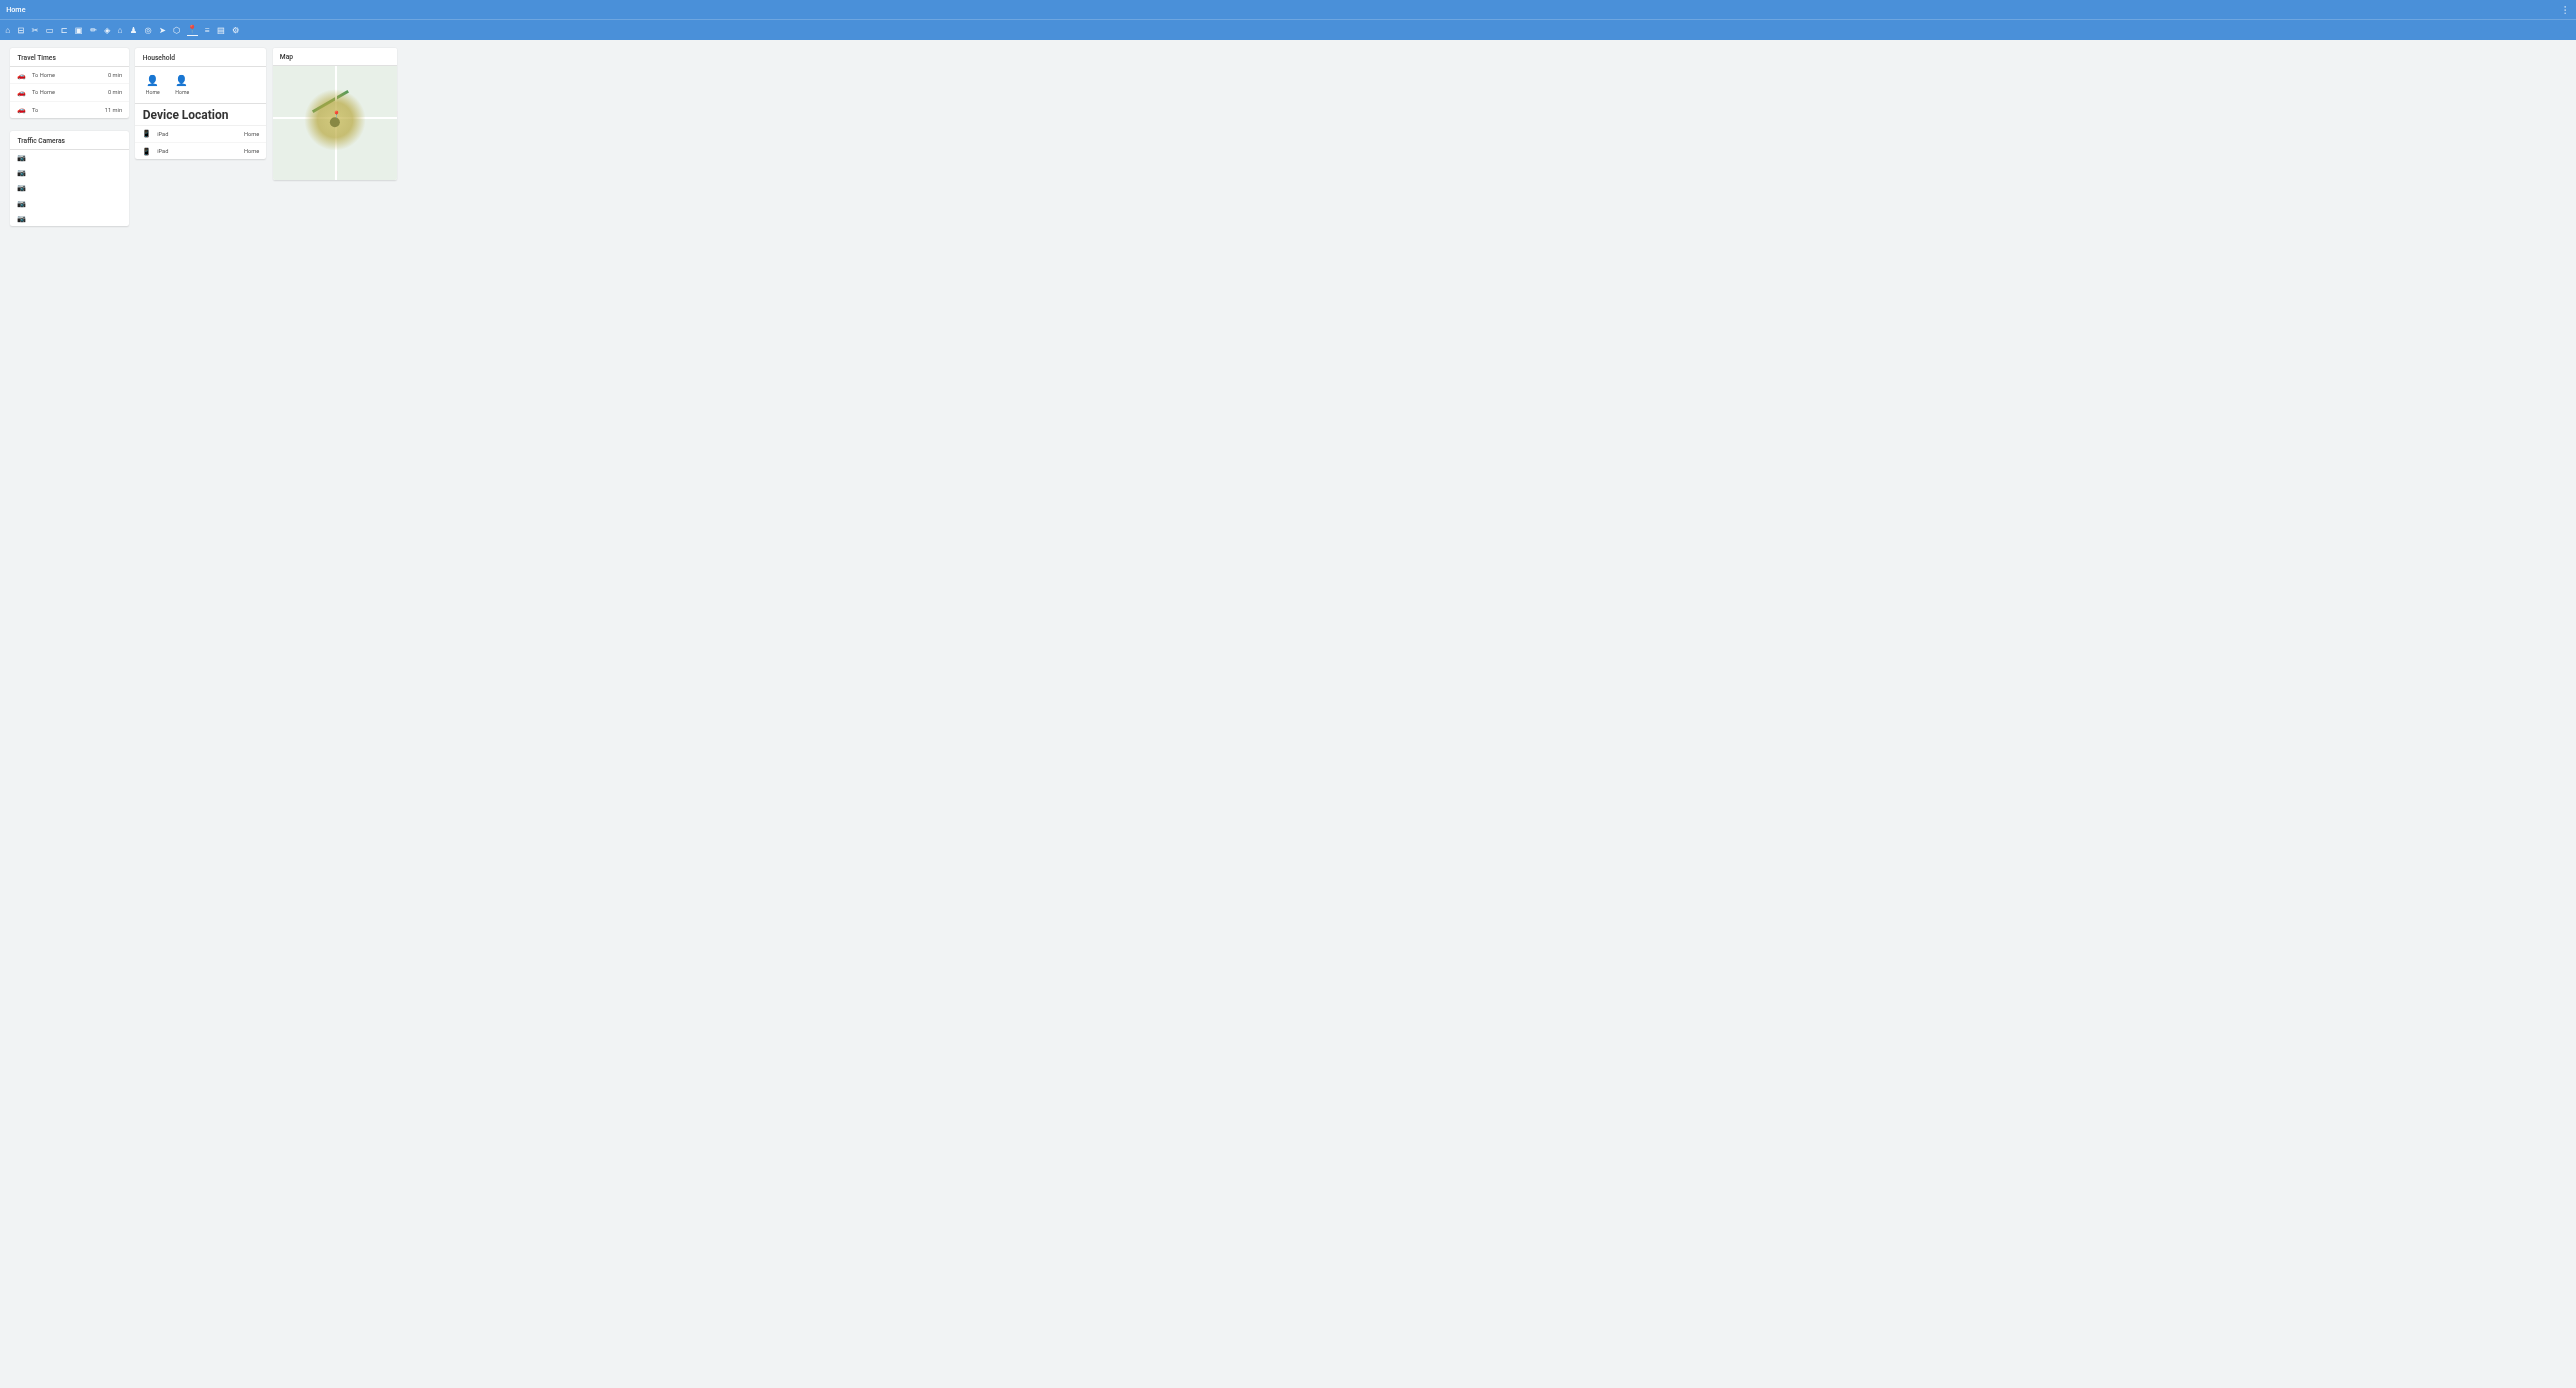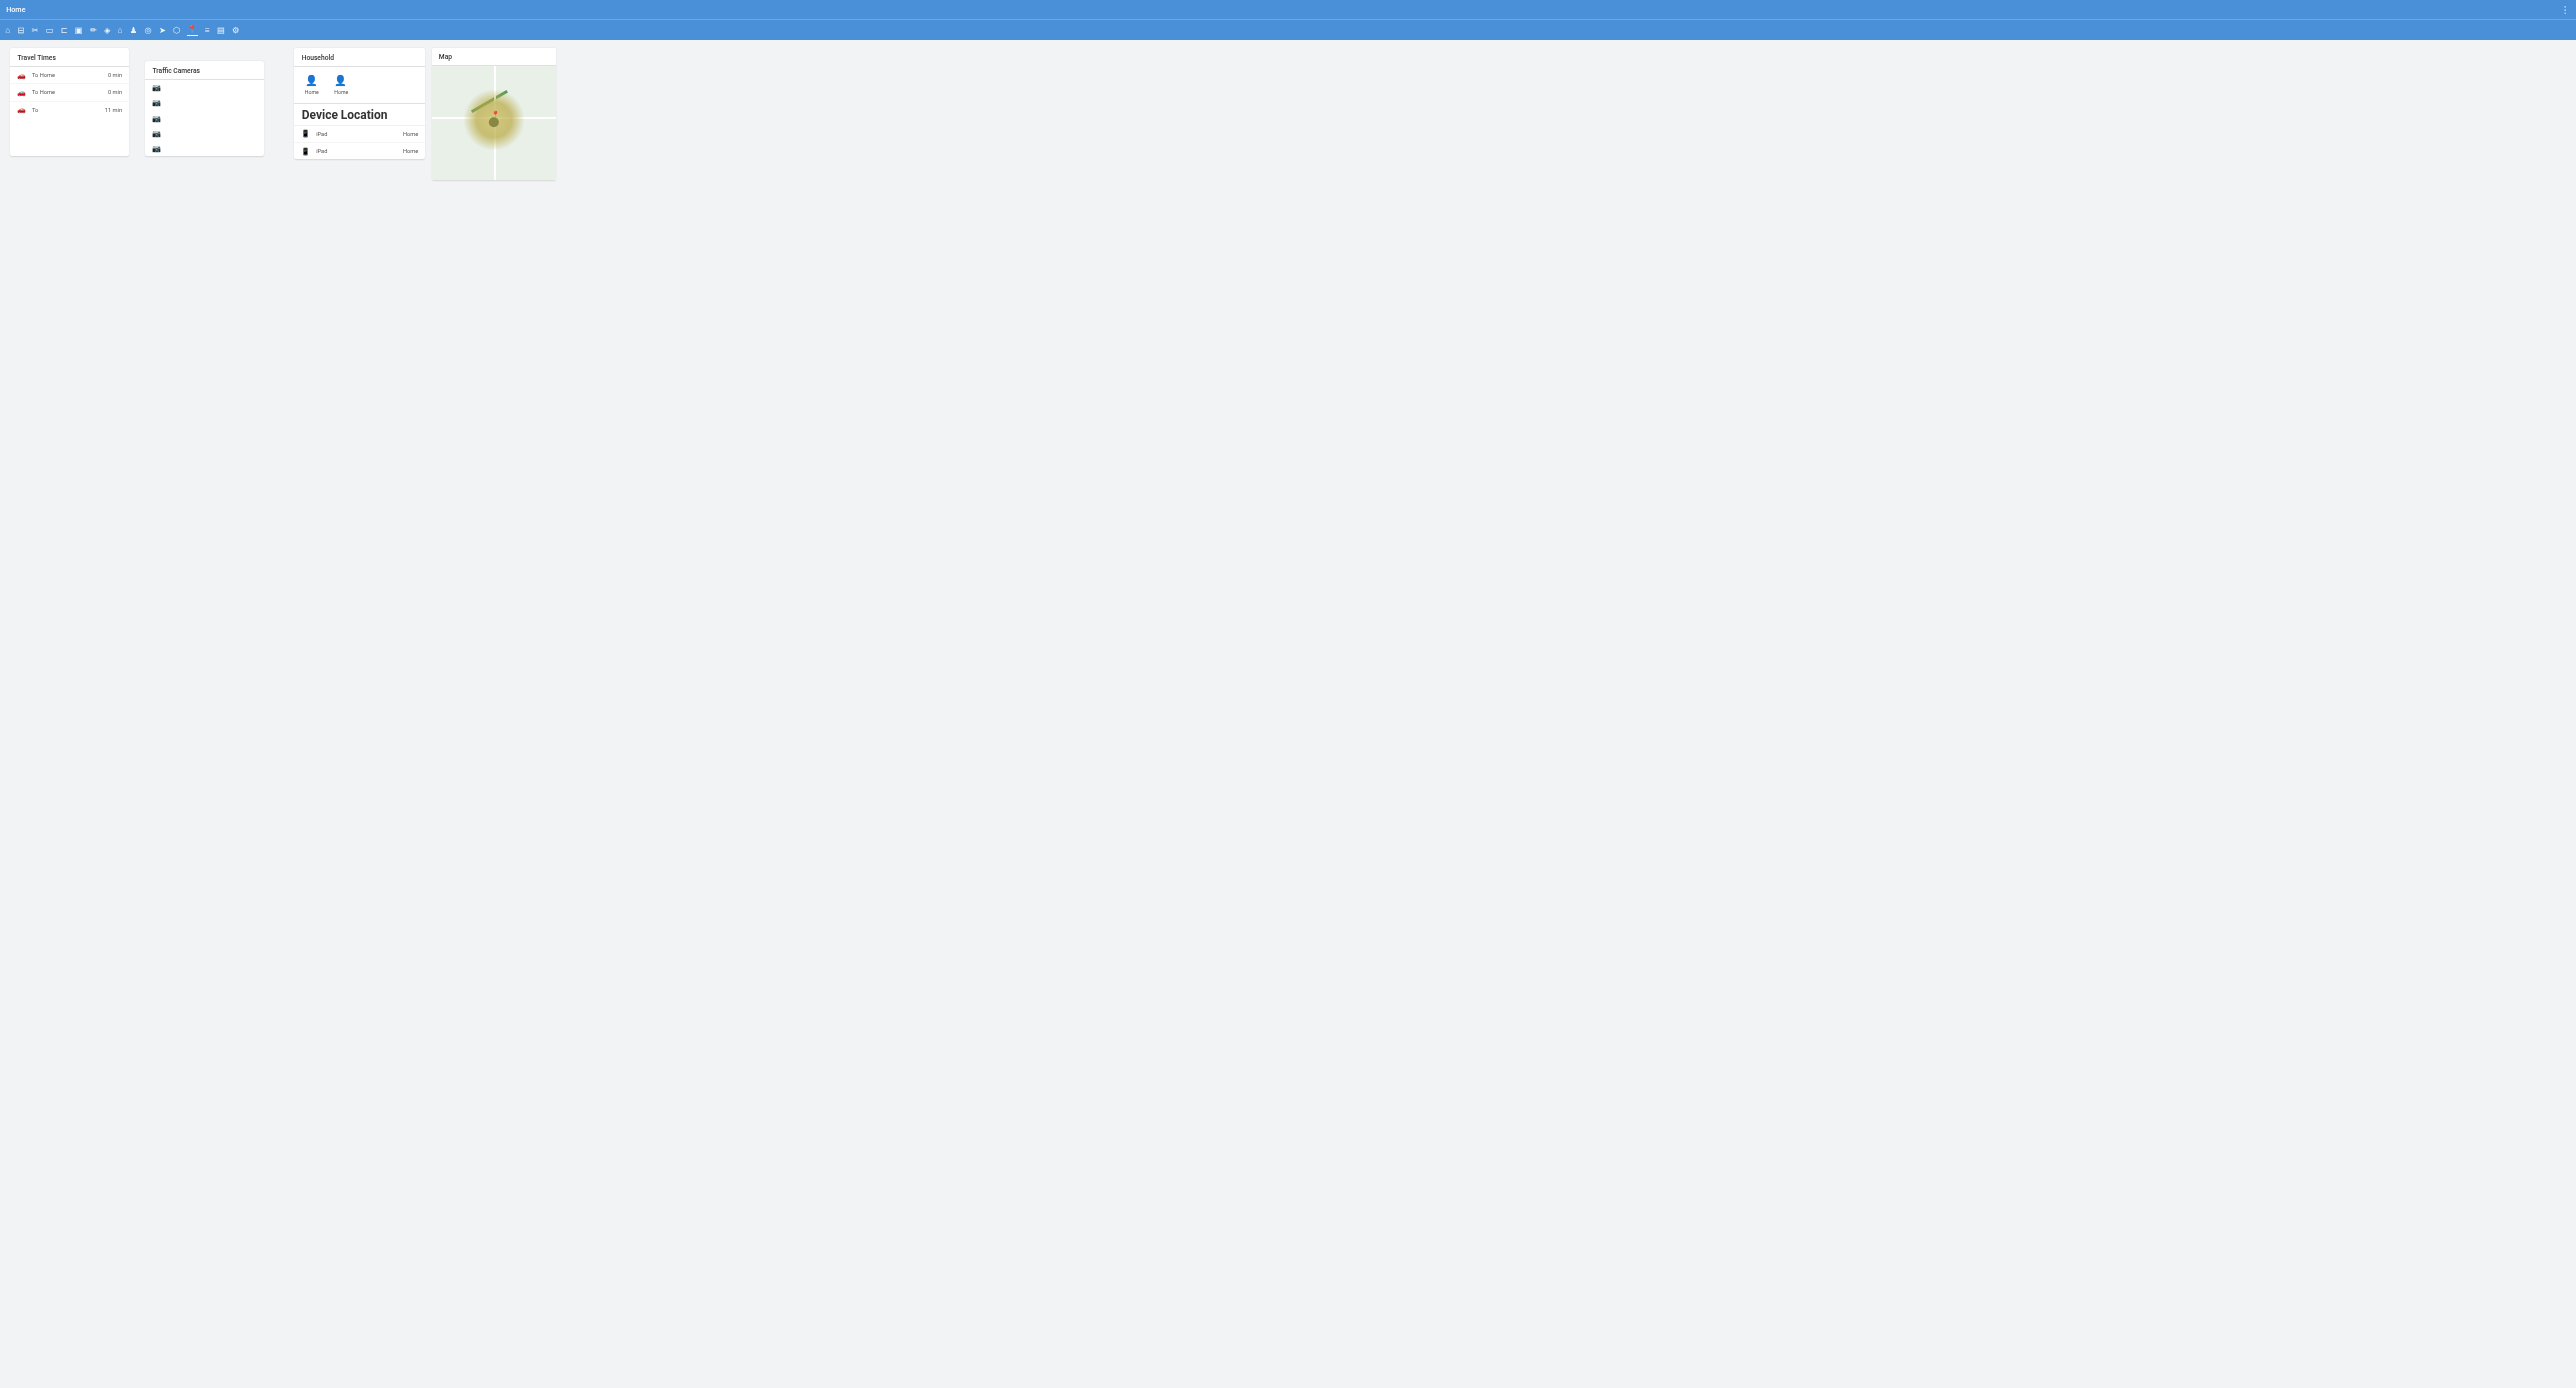--- a/index.html
+++ b/index.html
@@ -115,28 +115,27 @@
       align-items: center;
     }
     .traffic-icon {
       color: #4A90D9;
       font-size: 7.2px;
     }
 
     
     .left-col {
       display: flex;
-      flex-direction: row;
-      gap: 16px;
+      flex-direction: column;
+      gap: 0;
     }
 
     
     .household-card {
       width: 131px;
-      margin-left: 24px;
     }
     .household-members {
       display: flex;
       padding: 7.2px 10.3px;
       gap: 15.5px;
       border-bottom: 0.5px solid #e0e0e0;
     }
     .member-item {
       display: flex;
       flex-direction: column;

